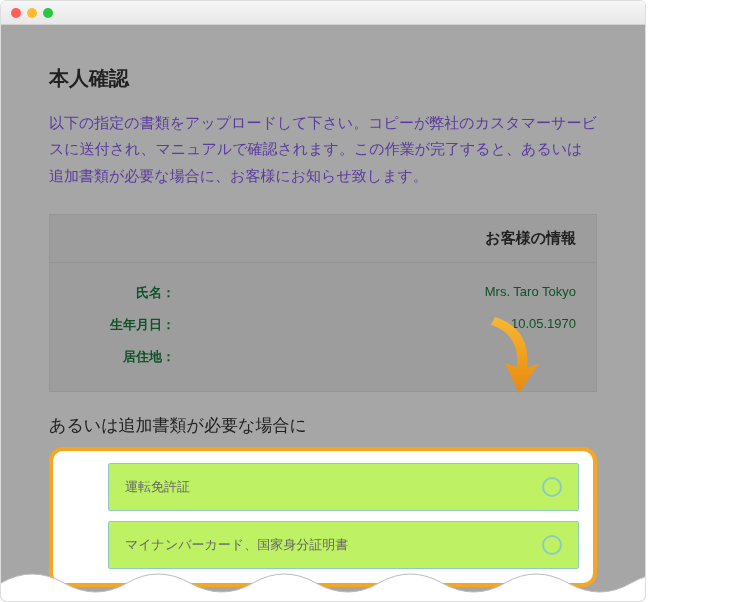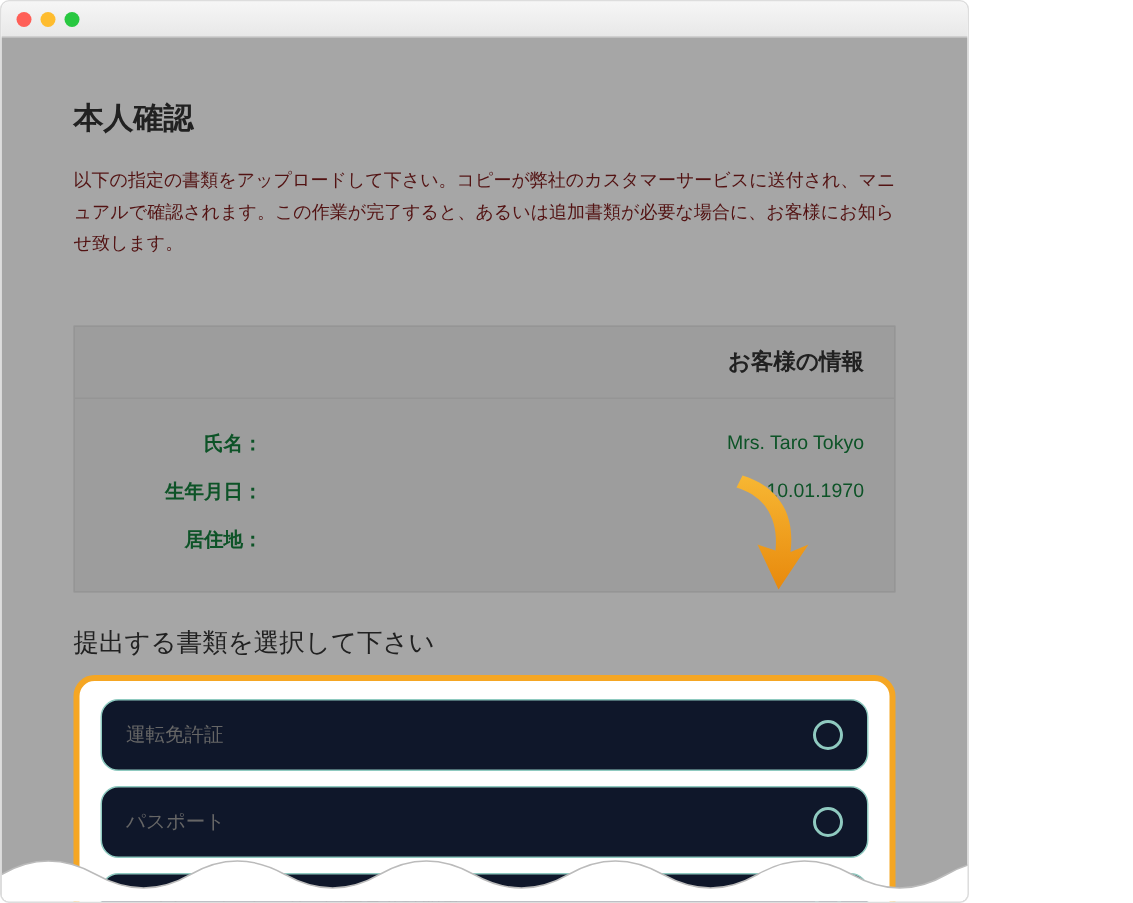--- a/index.html
+++ b/index.html
@@ -6,30 +6,30 @@
     body { font-family: -apple-system, BlinkMacSystemFont, "Segoe UI", "Hiragino Sans", "Hiragino Kaku Gothic ProN", Meiryo, sans-serif; background: #fff; }
     .window { width: 646px; height: 602px; position: relative; margin: 0; overflow: hidden; border-radius: 6px; border: 1px solid #ddd; }
     .titlebar { height: 24px; background: linear-gradient(#f6f6f6,#e8e8e8); border-bottom: 1px solid #d0d0d0; display: flex; align-items: center; padding-left: 10px; gap: 6px; }
     .tl-btn { width: 10px; height: 10px; border-radius: 50%; }
     .tl-red { background: #ff5f57; }
     .tl-yellow { background: #febc2e; }
     .tl-green { background: #28c840; }
     .overlay { position: absolute; top: 24px; left: 0; right: 0; bottom: 0; background: rgba(0,0,0,0.35); pointer-events: none; }
     .content { padding: 40px 48px 0 48px; position: relative; }
     h1 { font-size: 20px; font-weight: 700; color: #333; margin-bottom: 18px; }
-    .intro { font-size: 12px; color: #7f1d1d; line-height: 1.75; margin-bottom: 44px; }
+    .intro { font-size: 15px; color: #8b5cf6; line-height: 1.75; margin-bottom: 25px; }
     .info-panel { background: #f2f2f2; border: 1px solid #e5e5e5; padding: 0 0 18px 0; text-align: right; }
     .info-header { padding: 14px 20px; font-size: 15px; font-weight: 700; color: #333; border-bottom: 1px solid #e5e5e5; }
     .info-body { padding: 14px 20px 0 20px; }
     .info-row { display: flex; font-size: 13px; color: #15803d; padding: 7px 0; }
     .info-label { width: 105px; font-weight: 700; }
     .info-value { flex: 1; }
     .select-title { font-size: 17px; color: #333; margin-top: 22px; margin-bottom: 10px; }
     .highlight-box { position: relative; border: 4px solid #f5a623; border-radius: 14px; background: #fff; padding: 12px 14px 14px 14px; z-index: 3; }
-    .doc-row { border: 1px solid #8fcac0; border-radius: 12px; padding: 13px 16px; display: flex; align-items: center; justify-content: space-between; margin-bottom: 10px; background: #0f172a; }
+    .doc-row { border: 1px solid #8fcac0; border-radius: 2px; padding: 13px 16px; display: flex; align-items: center; justify-content: space-between; margin-bottom: 10px; background: #bef264; margin-left: 41px; }
     .doc-row:last-child { margin-bottom: 0; }
     .doc-label { font-size: 13px; color: #666; }
     .radio-circle { width: 20px; height: 20px; border: 2px solid #8fcac0; border-radius: 50%; flex-shrink: 0; }
     .arrow { position: absolute; top: 312px; right: 100px; z-index: 4; }
     .wave { position: absolute; left: 0; right: 0; bottom: -2px; height: 40px; z-index: 5; }
   </style>
 </head>
 <body>
 
 <div class="window">
@@ -45,37 +45,33 @@
 
     <div class="info-panel">
       <div class="info-header">お客様の情報</div>
       <div class="info-body">
         <div class="info-row">
           <div class="info-label">氏名：</div>
           <div class="info-value">Mrs. Taro Tokyo</div>
         </div>
         <div class="info-row">
           <div class="info-label">生年月日：</div>
-          <div class="info-value">10.01.1970</div>
+          <div class="info-value">10.05.1970</div>
         </div>
         <div class="info-row">
           <div class="info-label">居住地：</div>
         </div>
       </div>
     </div>
 
-    <div class="select-title">提出する書類を選択して下さい</div>
+    <div class="select-title">あるいは追加書類が必要な場合に</div>
 
     <div class="highlight-box">
       <div class="doc-row">
         <span class="doc-label">運転免許証</span>
-        <span class="radio-circle"></span>
-      </div>
-      <div class="doc-row">
-        <span class="doc-label">パスポート</span>
         <span class="radio-circle"></span>
       </div>
       <div class="doc-row">
         <span class="doc-label">マイナンバーカード、国家身分証明書</span>
         <span class="radio-circle"></span>
       </div>
     </div>
 
   </div>
 

